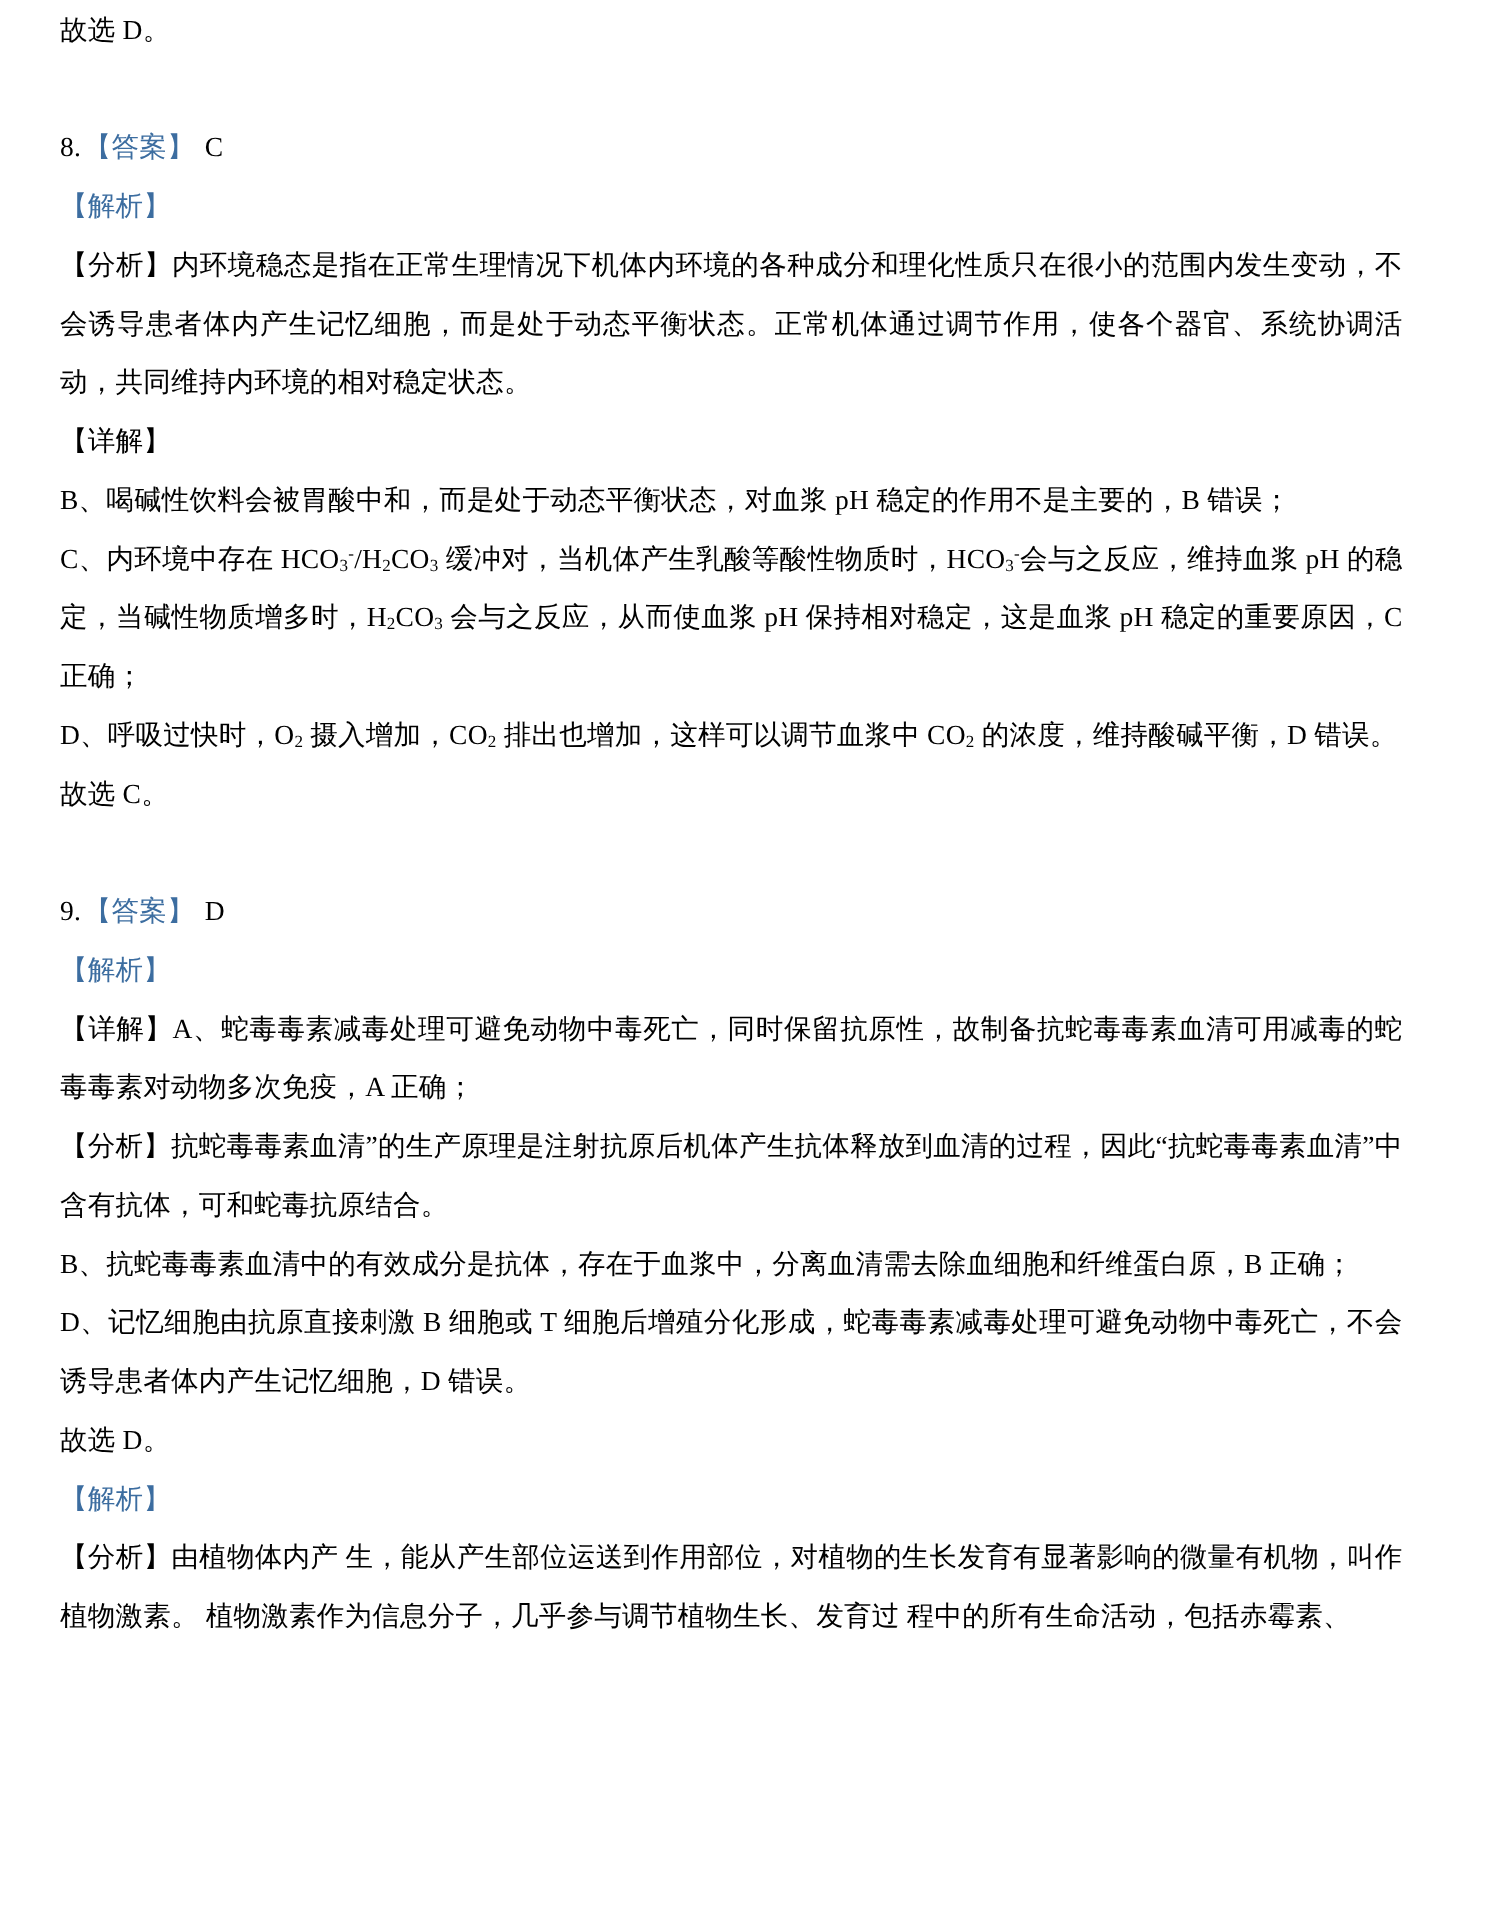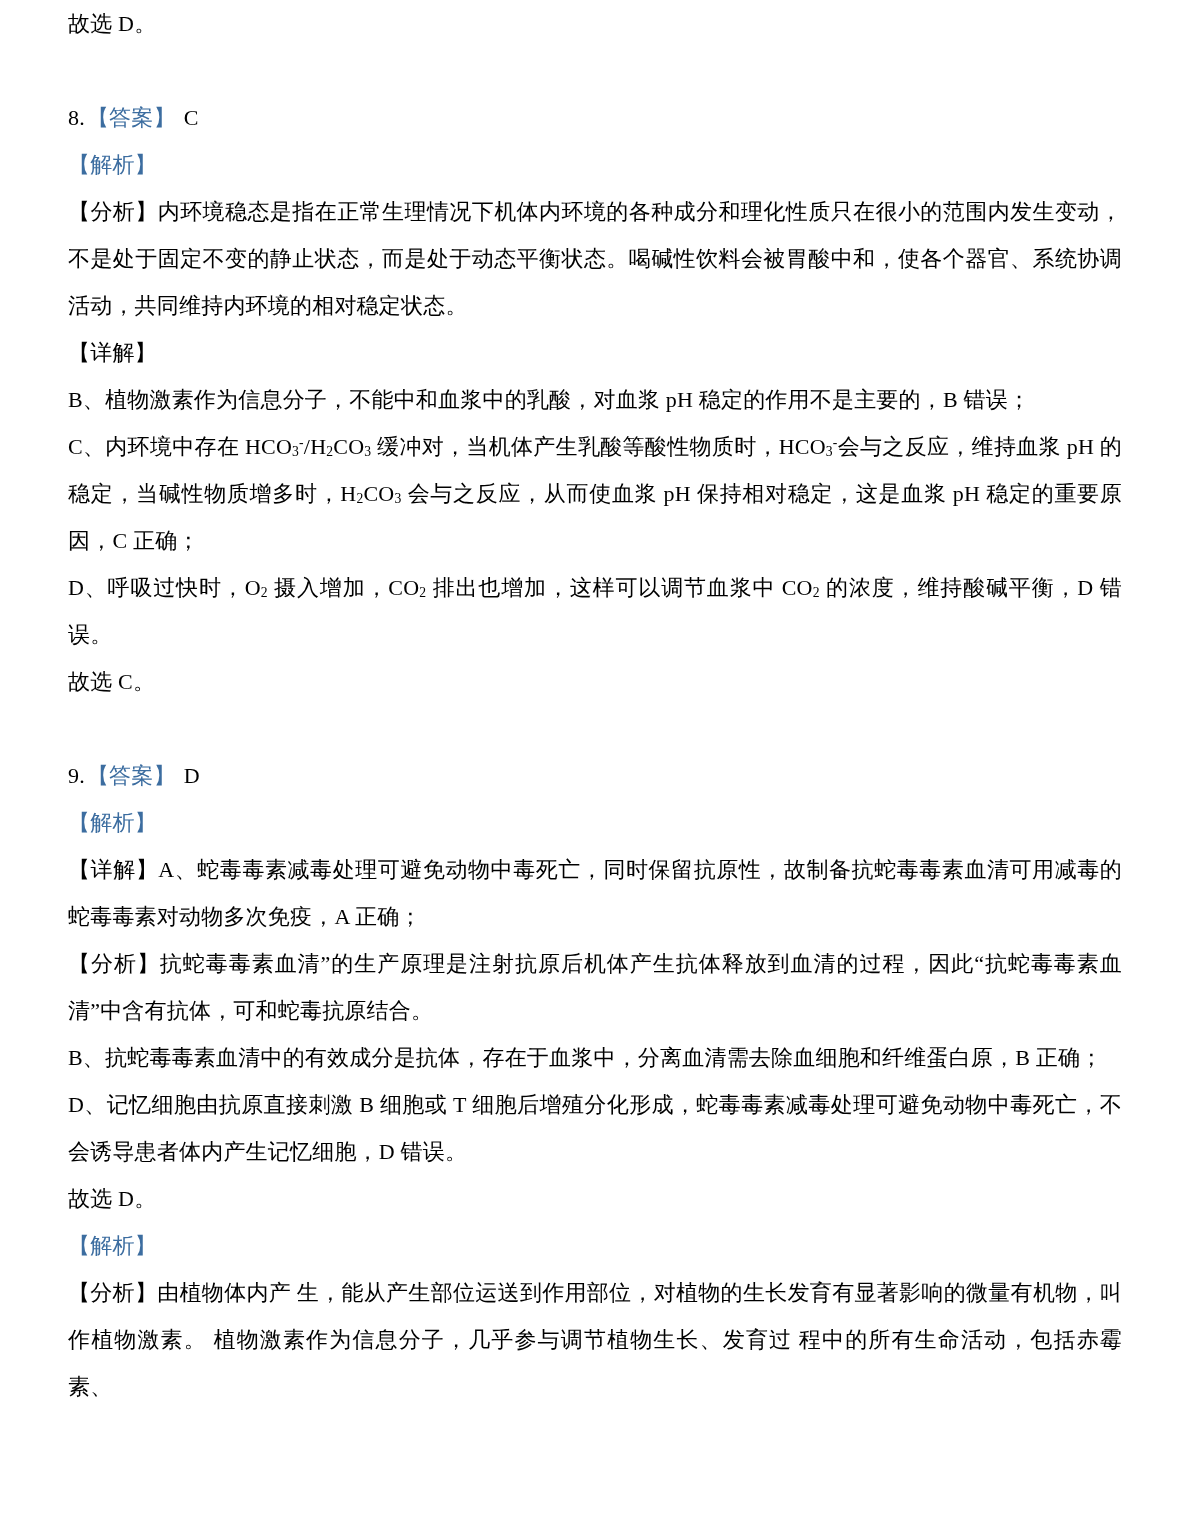--- a/index.html
+++ b/index.html
@@ -11,21 +11,21 @@
     width: 1190px;
     height: 1534px;
     overflow: hidden;
     font-family: "Liberation Serif", "DejaVu Serif", serif;
     color: #000000;
   }
   .page {
     box-sizing: border-box;
     width: 1190px;
     height: 1534px;
-    padding: 0 68px 0 68px;
+    padding: 0 68px 0 48px;
     background: #ffffff;
   }
   .line {
     margin: 0;
     font-size: 22px;
     line-height: 47px;
     text-align: justify;
     letter-spacing: 0.2px;
     word-break: break-all;
   }
@@ -49,23 +49,23 @@
   sup { vertical-align: 0.5em; }
 </style>
 </head>
 <body>
 
 <div class="page">
   <p class="line">故选 D。</p>
   <div id="questions-root">
       <p class="line q-gap"><span class="q-num">8.</span><span class="blue">【答案】</span><span class="answer-value">C</span></p>
       <p class="line"><span class="blue">【解析】</span></p>
-      <p class="line">【分析】内环境稳态是指在正常生理情况下机体内环境的各种成分和理化性质只在很小的范围内发生变动，不是处于固定不变的静止状态，而是处于动态平衡状态。喝碱性饮料会被胃酸中和，使各个器官、系统协调活动，共同维持内环境的相对稳定状态。</p>
+      <p class="line">【分析】内环境稳态是指在正常生理情况下机体内环境的各种成分和理化性质只在很小的范围内发生变动，不会诱导患者体内产生记忆细胞，而是处于动态平衡状态。正常机体通过调节作用，使各个器官、系统协调活动，共同维持内环境的相对稳定状态。</p>
       <p class="line">【详解】</p>
-      <p class="line">B、植物激素作为信息分子，不能中和血浆中的乳酸，对血浆 pH 稳定的作用不是主要的，B 错误；</p>
+      <p class="line">B、喝碱性饮料会被胃酸中和，而是处于动态平衡状态，对血浆 pH 稳定的作用不是主要的，B 错误；</p>
       <p class="line">C、内环境中存在 HCO<sub>3</sub><sup>-</sup>/H<sub>2</sub>CO<sub>3</sub> 缓冲对，当机体产生乳酸等酸性物质时，HCO<sub>3</sub><sup>-</sup>会与之反应，维持血浆 pH 的稳定，当碱性物质增多时，H<sub>2</sub>CO<sub>3</sub> 会与之反应，从而使血浆 pH 保持相对稳定，这是血浆 pH 稳定的重要原因，C 正确；</p>
       <p class="line">D、呼吸过快时，O<sub>2</sub> 摄入增加，CO<sub>2</sub> 排出也增加，这样可以调节血浆中 CO<sub>2</sub> 的浓度，维持酸碱平衡，D 错误。</p>
       <p class="line">故选 C。</p>
       <p class="line q-gap"><span class="q-num">9.</span><span class="blue">【答案】</span><span class="answer-value">D</span></p>
       <p class="line"><span class="blue">【解析】</span></p>
       <p class="line">【详解】A、蛇毒毒素减毒处理可避免动物中毒死亡，同时保留抗原性，故制备抗蛇毒毒素血清可用减毒的蛇毒毒素对动物多次免疫，A 正确；</p>
       <p class="line">【分析】抗蛇毒毒素血清”的生产原理是注射抗原后机体产生抗体释放到血清的过程，因此“抗蛇毒毒素血清”中含有抗体，可和蛇毒抗原结合。</p>
       <p class="line">B、抗蛇毒毒素血清中的有效成分是抗体，存在于血浆中，分离血清需去除血细胞和纤维蛋白原，B 正确；</p>
       <p class="line">D、记忆细胞由抗原直接刺激 B 细胞或 T 细胞后增殖分化形成，蛇毒毒素减毒处理可避免动物中毒死亡，不会诱导患者体内产生记忆细胞，D 错误。</p>
       <p class="line">故选 D。</p>

